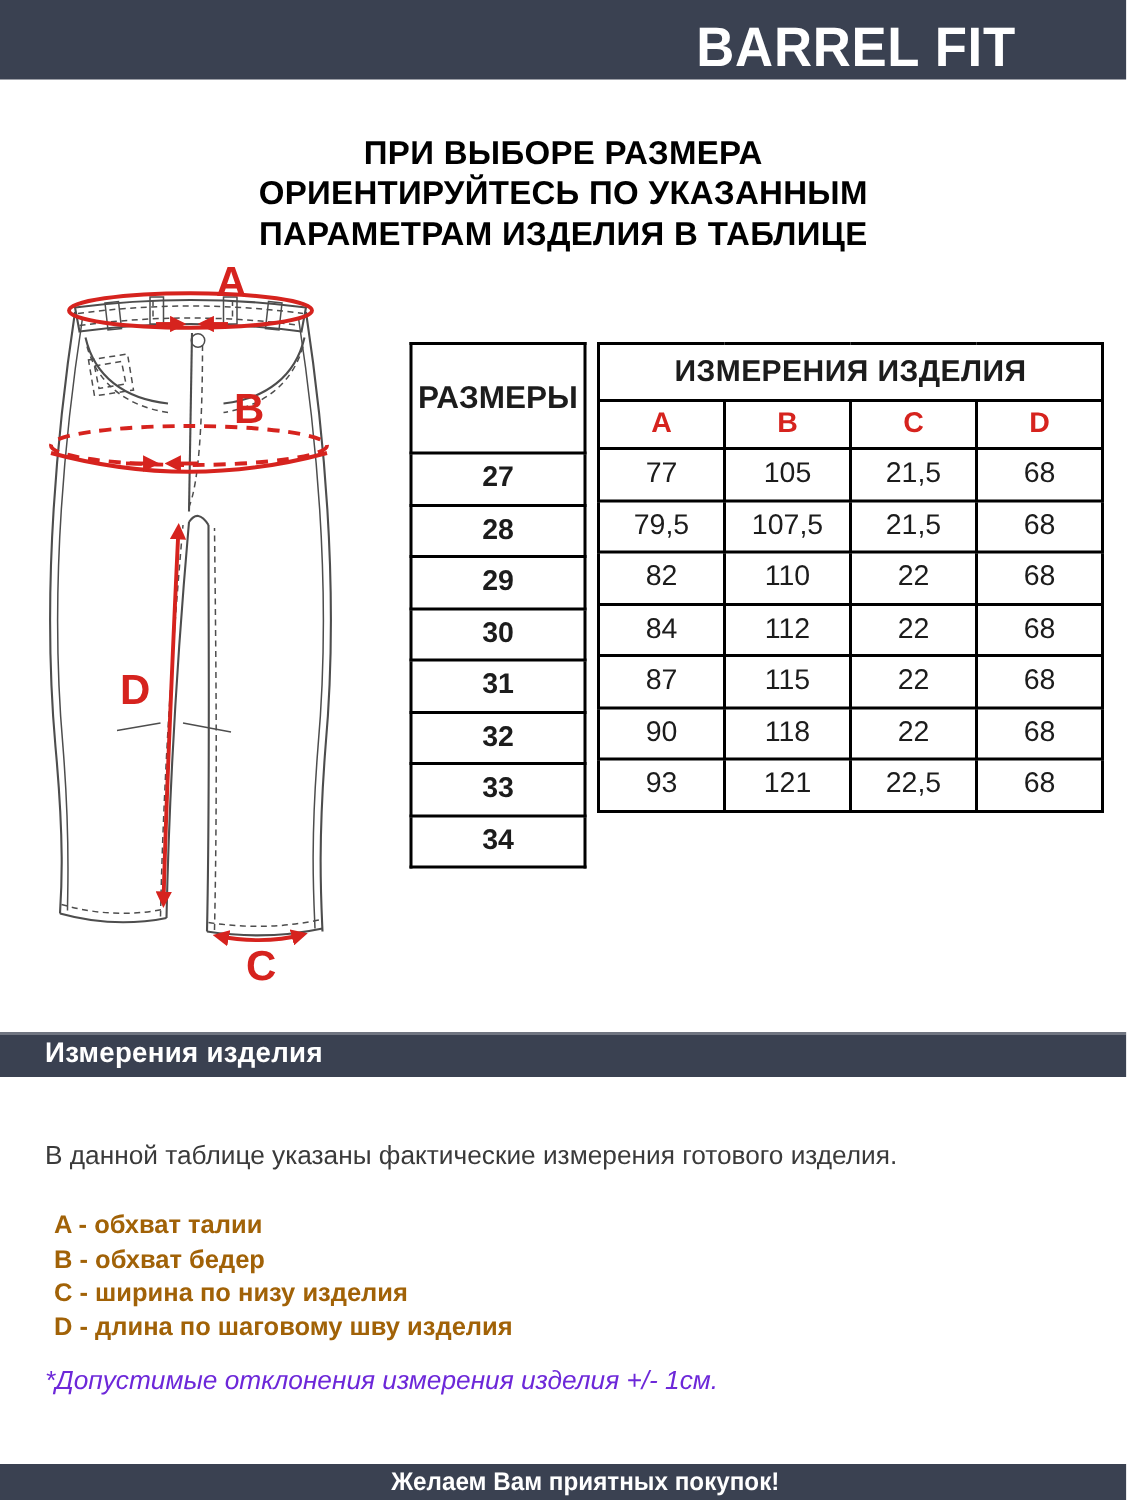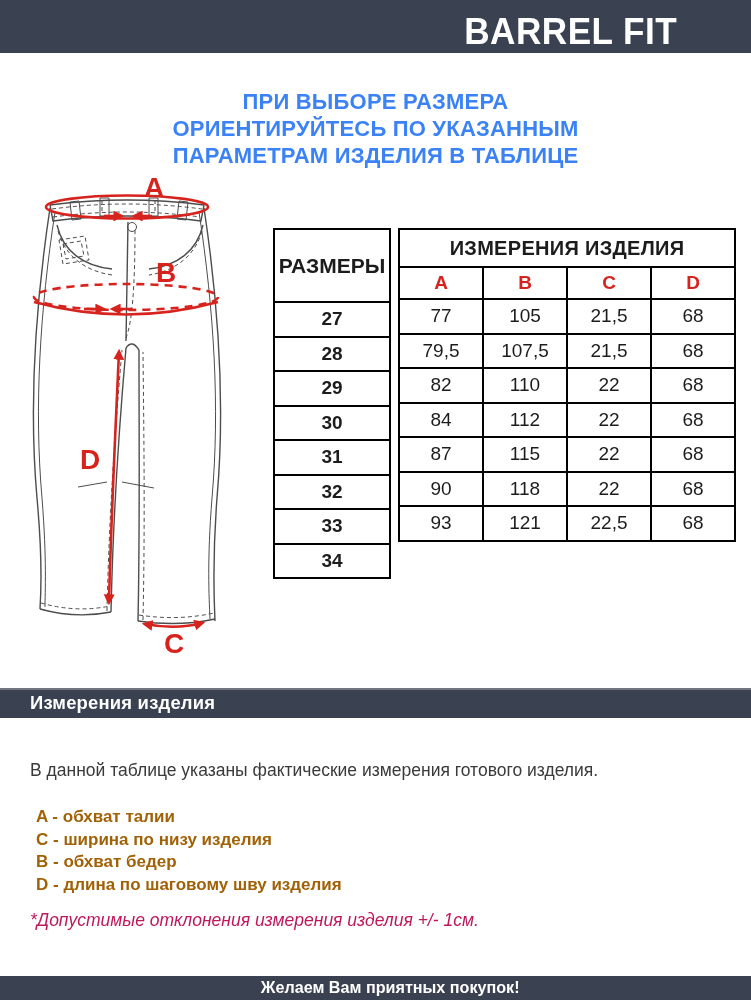--- a/index.html
+++ b/index.html
@@ -19,21 +19,21 @@
     background:var(--navy);display:flex;align-items:flex-end;
   }
   .brand{
     margin-left:auto;margin-right:74px;
     color:#fff;font-weight:bold;font-size:37px;letter-spacing:.5px;
     transform:scaleX(.95);transform-origin:right center;white-space:nowrap;
   }
   
   .intro{
     position:absolute;top:88px;left:0;width:751px;text-align:center;
-    font-size:22px;font-weight:bold;color:#3b82f6;line-height:27px;letter-spacing:.2px;
+    font-size:22px;font-weight:bold;color:#000000;line-height:27px;letter-spacing:.2px;
   }
   
   .jeans{position:absolute;left:8px;top:178px;}
   .jeans .ink{stroke:var(--line);fill:none;stroke-width:1.4;}
   .jeans .ink-thin{stroke:var(--line);fill:none;stroke-width:1;}
   .jeans .stitch{stroke:var(--line);fill:none;stroke-width:1;stroke-dasharray:4 3;}
   .jeans .red{stroke:var(--red);fill:none;stroke-width:2.6;}
   .jeans .red-dash{stroke:var(--red);fill:none;stroke-width:2.6;stroke-dasharray:8 6;}
   .jeans .red-label{fill:var(--red);font-size:28px;font-weight:bold;font-family:"Liberation Sans",sans-serif;}
   .jeans .arrhead{fill:var(--red);}
@@ -52,21 +52,21 @@
   .band{
     position:absolute;top:688px;left:0;width:751px;height:30px;
     background:var(--navy);color:#fff;display:flex;align-items:center;
     padding-left:30px;box-shadow:inset 0 2px 0 rgba(255,255,255,.28);
   }
   .band span{font-size:19px;font-weight:bold;letter-spacing:.2px;transform:scaleX(.97);transform-origin:left center;}
   
   .desc{position:absolute;top:760px;left:30px;width:700px;font-size:17.5px;color:#3a3a3a;}
   .legend{position:absolute;top:806px;left:36px;list-style:none;}
   .legend li{font-size:17px;font-weight:bold;color:#a16207;line-height:22.5px;}
-  .note{position:absolute;top:910px;left:30px;font-size:17.5px;font-style:italic;color:#be185d;}
+  .note{position:absolute;top:910px;left:30px;font-size:17.5px;font-style:italic;color:#6d28d9;}
   
   .bottombar{
     position:absolute;top:976px;left:0;width:751px;height:24px;
     background:var(--navy);color:#fff;display:flex;align-items:center;justify-content:center;padding-left:29px;
   }
   .bottombar span{font-size:17px;font-weight:bold;transform:scaleX(.95);}
 </style>
 </head>
 <body>
 
@@ -251,22 +251,22 @@
   </table>
 
   <div class="band">
     <span>Измерения изделия</span>
   </div>
 
   <p class="desc">В данной таблице указаны фактические измерения готового изделия.</p>
 
   <ul class="legend">
     <li>A - обхват талии</li>
+    <li>B - обхват бедер</li>
     <li>C - ширина по низу изделия</li>
-    <li>B - обхват бедер</li>
     <li>D - длина по шаговому шву изделия</li>
   </ul>
 
   <p class="note">*Допустимые отклонения измерения изделия +/- 1см.</p>
 
   <footer class="bottombar">
     <span>Желаем Вам приятных покупок!</span>
   </footer>
 
 </div>

